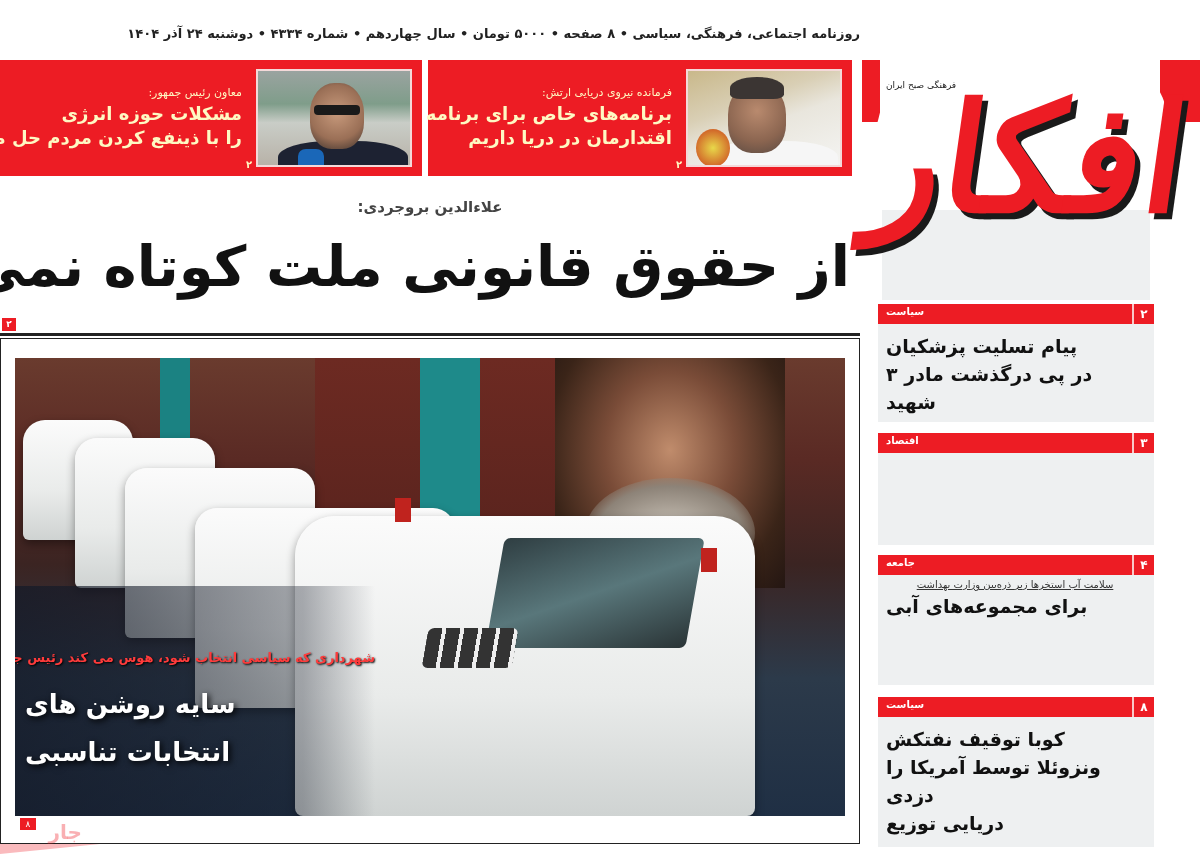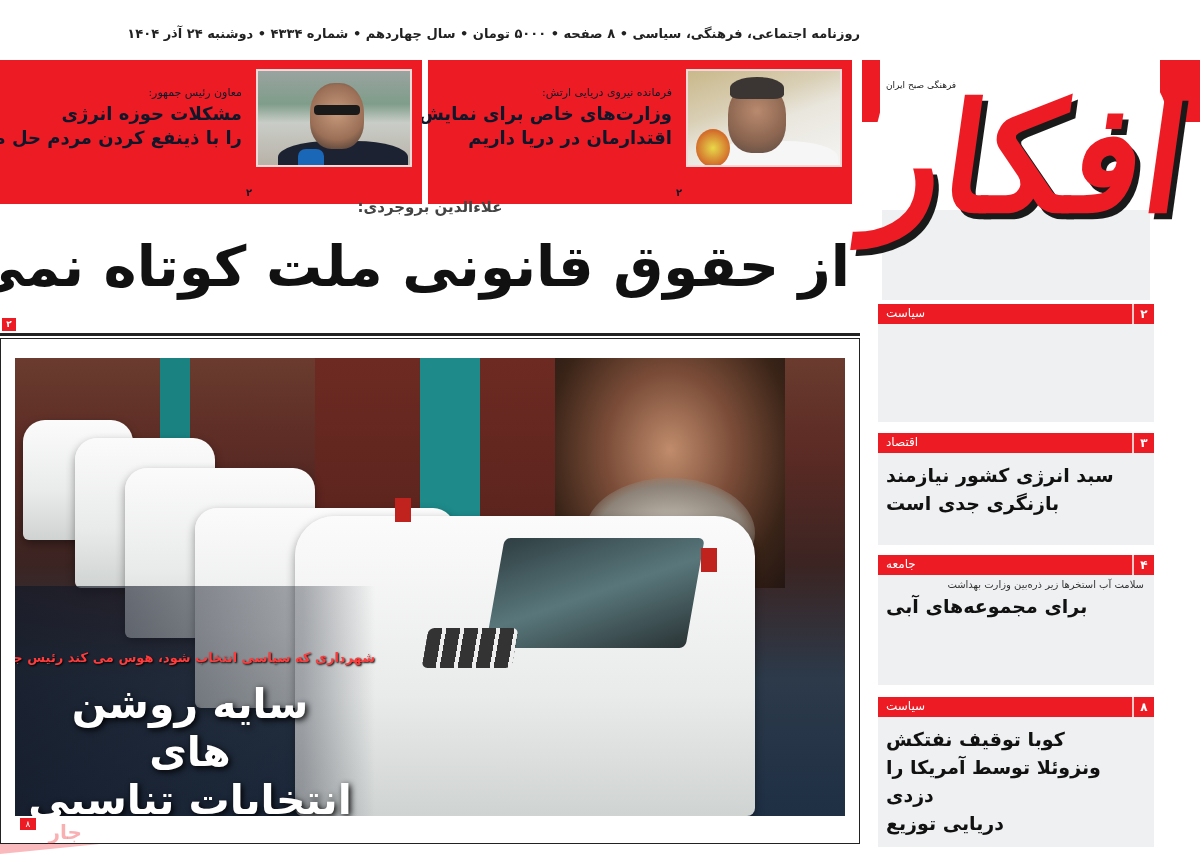--- a/index.html
+++ b/index.html
@@ -3,21 +3,21 @@
 <meta charset="utf-8">
 <style>
   * { box-sizing: border-box; margin: 0; padding: 0; }
   html, body { width: 1200px; height: 854px; overflow: hidden; background: #ffffff; }
   body { position: relative; font-family: "DejaVu Sans", sans-serif; direction: rtl; color: #1a1a1a; }
 
   
   .dateline { position: absolute; top: 26px; left: 200px; width: 660px; text-align: right; font-size: 13px; font-weight: bold; color: #222; white-space: nowrap; }
 
   
-  .banner { position: absolute; top: 60px; height: 144px; background: #ed1c24; color: #0f172a; }
+  .banner { position: absolute; top: 60px; height: 116px; background: #ed1c24; color: #fef9c3; }
   .banner.b1 { left: 428px; width: 424px; }
   .banner.b2 { left: 0; width: 422px; }
   .banner .thumb { position: absolute; top: 9px; right: 10px; width: 156px; height: 98px; border: 2px solid #f4d9d9; overflow: hidden; }
   .thumb1 { background: linear-gradient(160deg,#c9b88a 0%,#d9cfb5 35%,#e9e6dd 55%,#f4f4f2 100%); }
   .thumb1 .face { position:absolute; left:40px; top:12px; width:58px; height:70px; border-radius:45% 45% 40% 40%; background: radial-gradient(circle at 50% 40%,#b98a6e 0%,#8b6550 60%,#5a4a42 100%); }
   .thumb1 .hair { position:absolute; left:42px; top:6px; width:54px; height:22px; border-radius:50% 50% 20% 20%; background:#3b3533; }
   .thumb1 .uniform { position:absolute; left:20px; top:70px; width:130px; height:40px; border-radius:40% 40% 0 0; background:#f6f6f6; }
   .thumb1 .mic { position:absolute; left:8px; top:58px; width:34px; height:38px; border-radius:50%; background: radial-gradient(circle,#e8d84a 0%,#d26a2a 70%); }
   .thumb2 { background: linear-gradient(180deg,#9aa3a0 0%,#7f9d8a 35%,#c9cdc7 55%,#b8b2a8 100%); }
   .thumb2 .face { position:absolute; left:52px; top:12px; width:54px; height:66px; border-radius:45% 45% 40% 40%; background: radial-gradient(circle at 50% 45%,#c89a7c 0%,#9a6f56 60%,#3a302c 100%); }
@@ -59,56 +59,56 @@
   .photo .m4 { top:150px; left:180px; width:260px; height:200px; }
   .photo .m5 { top:158px; left:280px; width:460px; height:300px; border-radius:40px 40px 8px 8px; }
   .photo .screen { position:absolute; top:180px; left:480px; width:200px; height:110px; background: linear-gradient(160deg,#2f3e42 0%,#59777b 50%,#2a3436 100%); transform: skewX(-10deg); border-radius:6px; }
   .photo .keypad { position:absolute; top:270px; left:410px; width:90px; height:40px; background: repeating-linear-gradient(90deg,#333 0 14px,#eee 14px 18px); border-radius:6px; transform: skewX(-10deg); }
   .photo .sticker { position:absolute; width:16px; height:24px; background:#c0231e; }
   .photo .s1 { top:190px; left:686px; }
   .photo .s2 { top:140px; left:380px; }
   .photo .shade { position:absolute; left:0; bottom:0; width:360px; height:230px; background: linear-gradient(90deg,rgba(20,26,40,.75) 0%,rgba(20,26,40,.35) 80%,transparent 100%); }
 
   .photo .photo-kicker { position:absolute; top:292px; left:0; width:360px; text-align:center; font-size:13px; font-weight:bold; color:#ff3b3b; text-shadow: 1px 1px 2px #000; white-space:nowrap; }
-  .photo .photo-title { position:absolute; top:322px; left:10px; width:330px; text-align:center; font-size:41px; font-weight:bold; color:#fff; line-height:48px; text-shadow: 2px 2px 6px #000; }
+  .photo .photo-title { position:absolute; top:322px; left:10px; width:330px; text-align:left; font-size:26px; font-weight:bold; color:#fff; line-height:48px; text-shadow: 2px 2px 6px #000; }
 
   
   .wm { position:absolute; top:810px; left:0; width:100px; height:44px; }
   .wm .wm-box { position:absolute; top:8px; left:20px; width:16px; height:12px; background:#ed1c24; color:#fff; font-size:9px; text-align:center; line-height:12px; }
   .wm .wm-text { position:absolute; top:10px; left:2px; width:80px; font-size:20px; font-weight:bold; color:rgba(237,28,36,.35); }
   .wm .wm-tri { position:absolute; top:34px; left:0; width:0; height:0; border-top:10px solid rgba(237,28,36,.3); border-right:100px solid transparent; }
 
   
   .col { position: absolute; left: 878px; width: 276px; }
   .box { position: absolute; left: 0; width: 276px; background: #eef0f1; }
   .box .cat { position: relative; height: 20px; background: #ed1c24; color: #fff; }
-  .box .cat .cat-label { position:absolute; left:8px; top:2px; font-size:12px; font-weight:normal; }
+  .box .cat .cat-label { position:absolute; left:8px; top:2px; font-size:10px; font-weight:bold; }
   .box .cat .cat-page { position:absolute; right:0; top:0; width:22px; height:20px; border-left:2px solid #f9c9c9; text-align:center; font-size:12px; font-weight:bold; line-height:20px; }
-  .box .sub { padding: 4px 10px 0 8px; font-size: 10px; color: #333; text-align: right; direction: rtl; }
+  .box .sub { padding: 4px 10px 0 8px; font-size: 10px; color: #333; text-align: center; direction: rtl; text-decoration: underline; }
   .box .title { padding: 8px 10px 0 8px; font-size: 19px; font-weight: bold; color: #111; line-height: 28px; text-align: left; direction: rtl; }
   .box.bx1 { top: 304px; height: 118px; }
   .box.bx2 { top: 433px; height: 112px; }
   .box.bx3 { top: 555px; height: 130px; }
   .box.bx4 { top: 697px; height: 150px; }
 </style>
 </head>
 <body>
 
 <div class="dateline">روزنامه اجتماعی، فرهنگی، سیاسی • ۸ صفحه • ۵۰۰۰ تومان • سال چهاردهم • شماره ۴۳۳۴ • دوشنبه ۲۴ آذر ۱۴۰۴</div>
 
 <div class="banner b1">
   <div class="thumb thumb1">
     <div class="uniform"></div>
       <div class="face"></div>
       <div class="hair"></div>
       <div class="mic"></div>
   </div>
   <div class="kicker">فرمانده نیروی دریایی ارتش:</div>
   <div class="headline">
-    <div>وزارت‌های خاص برای نمایش</div>
+    <div>برنامه‌های خاص برای برنامه</div>
     <div>اقتدارمان در دریا داریم</div>
   </div>
   <div class="pageref">۲</div>
 </div>
 
 <div class="banner b2">
   <div class="thumb thumb2">
     <div class="suit"></div>
       <div class="face"></div>
       <div class="glasses"></div>
@@ -166,30 +166,30 @@
   <div class="wm-box">۸</div>
   <div class="wm-tri"></div>
 </div>
 
 <div class="col">
   <div class="box bx1">
     <div class="cat">
       <span class="cat-page">۲</span>
       <span class="cat-label">سیاست</span>
     </div>
+    <div class="title">
+      <div>پیام تسلیت پزشکیان</div>
+      <div>در پی درگذشت مادر ۳ شهید</div>
+    </div>
   </div>
 
   <div class="box bx2">
     <div class="cat">
       <span class="cat-page">۳</span>
       <span class="cat-label">اقتصاد</span>
-    </div>
-    <div class="title">
-      <div>سبد انرژی کشور نیازمند</div>
-      <div>بازنگری جدی است</div>
     </div>
   </div>
 
   <div class="box bx3">
     <div class="cat">
       <span class="cat-page">۴</span>
       <span class="cat-label">جامعه</span>
     </div>
     <div class="sub">سلامت آب استخرها زیر ذره‌بین وزارت بهداشت</div>
     <div class="title" style="padding-top:2px">

